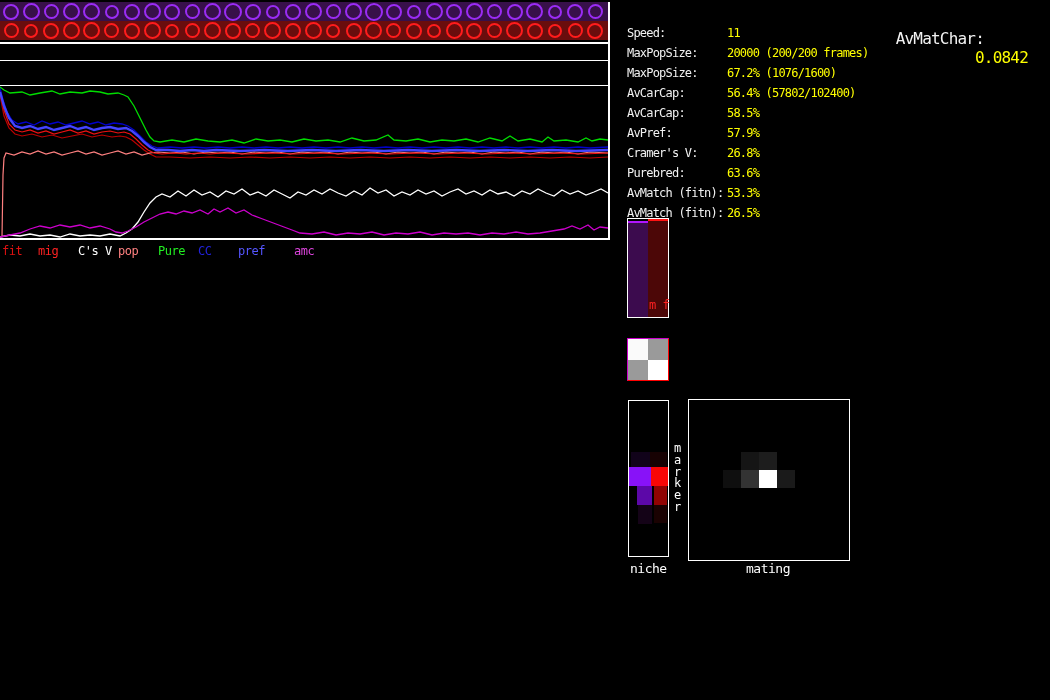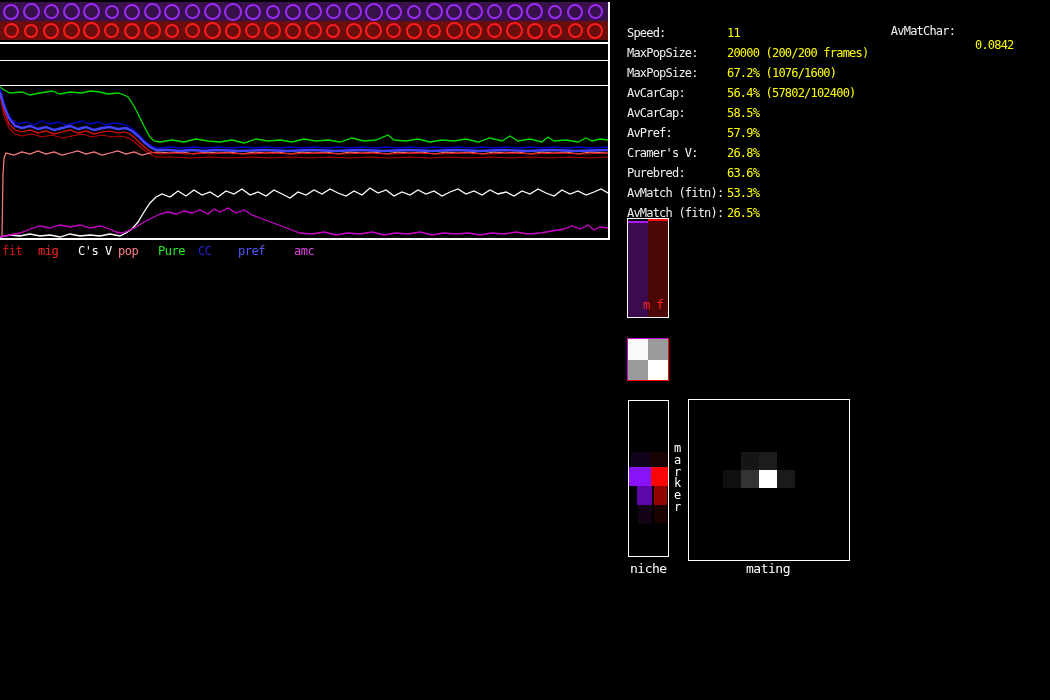--- a/index.html
+++ b/index.html
@@ -22,28 +22,28 @@
 
   
   #legend { position:absolute; left:0; top:244px; width:610px; height:14px; font-size:12px; letter-spacing:-0.5px; }
   .legend-item { position:absolute; top:0; white-space:pre; }
 
   
   #stats { position:absolute; left:627px; top:26px; width:420px; }
   .stat-row { position:relative; height:20px; font-size:12px; letter-spacing:-0.8px; white-space:pre; }
   .stat-label { position:absolute; left:0; color:#f2f2f2; }
   .stat-value { position:absolute; left:100px; color:#ffff00; }
-  #stat-side { position:absolute; left:878px; top:10px; height:20px; font-size:12px; letter-spacing:-0.8px; white-space:pre; }
+  #stat-side { position:absolute; left:878px; top:10px; height:20px; font-size:16px; letter-spacing:-0.8px; white-space:pre; }
   #stat-side .side-value { position:absolute; left:97px; color:#ffff00; }
   #stat-side .side-label { color:#f2f2f2; }
 
   
   #mf-panel { position:absolute; left:627px; top:218px; width:42px; height:100px; border:1px solid #fff; }
   .mf-bar { position:absolute; width:20px; }
-  #mf-label { position:absolute; left:15px; bottom:5px; font-size:12px; letter-spacing:-0.5px; white-space:pre; }
+  #mf-label { position:absolute; left:21px; bottom:5px; font-size:12px; letter-spacing:-0.5px; white-space:pre; }
 
   
   #fitness-panel { position:absolute; left:627px; top:338px; width:42px; height:43px;
                    border-left:1px solid #cc00cc; border-top:1px solid #cc00cc;
                    border-right:1px solid #ff0000; border-bottom:1px solid #ff0000;
                    display:grid; grid-template-columns:1fr 1fr; grid-template-rows:1fr 1fr; }
 
   
   #niche-panel { position:absolute; left:628px; top:400px; width:41px; height:157px; border:1px solid #fff; background:#000; }
   #mating-panel { position:absolute; left:688px; top:399px; width:162px; height:162px; border:1px solid #fff; background:#000; }

